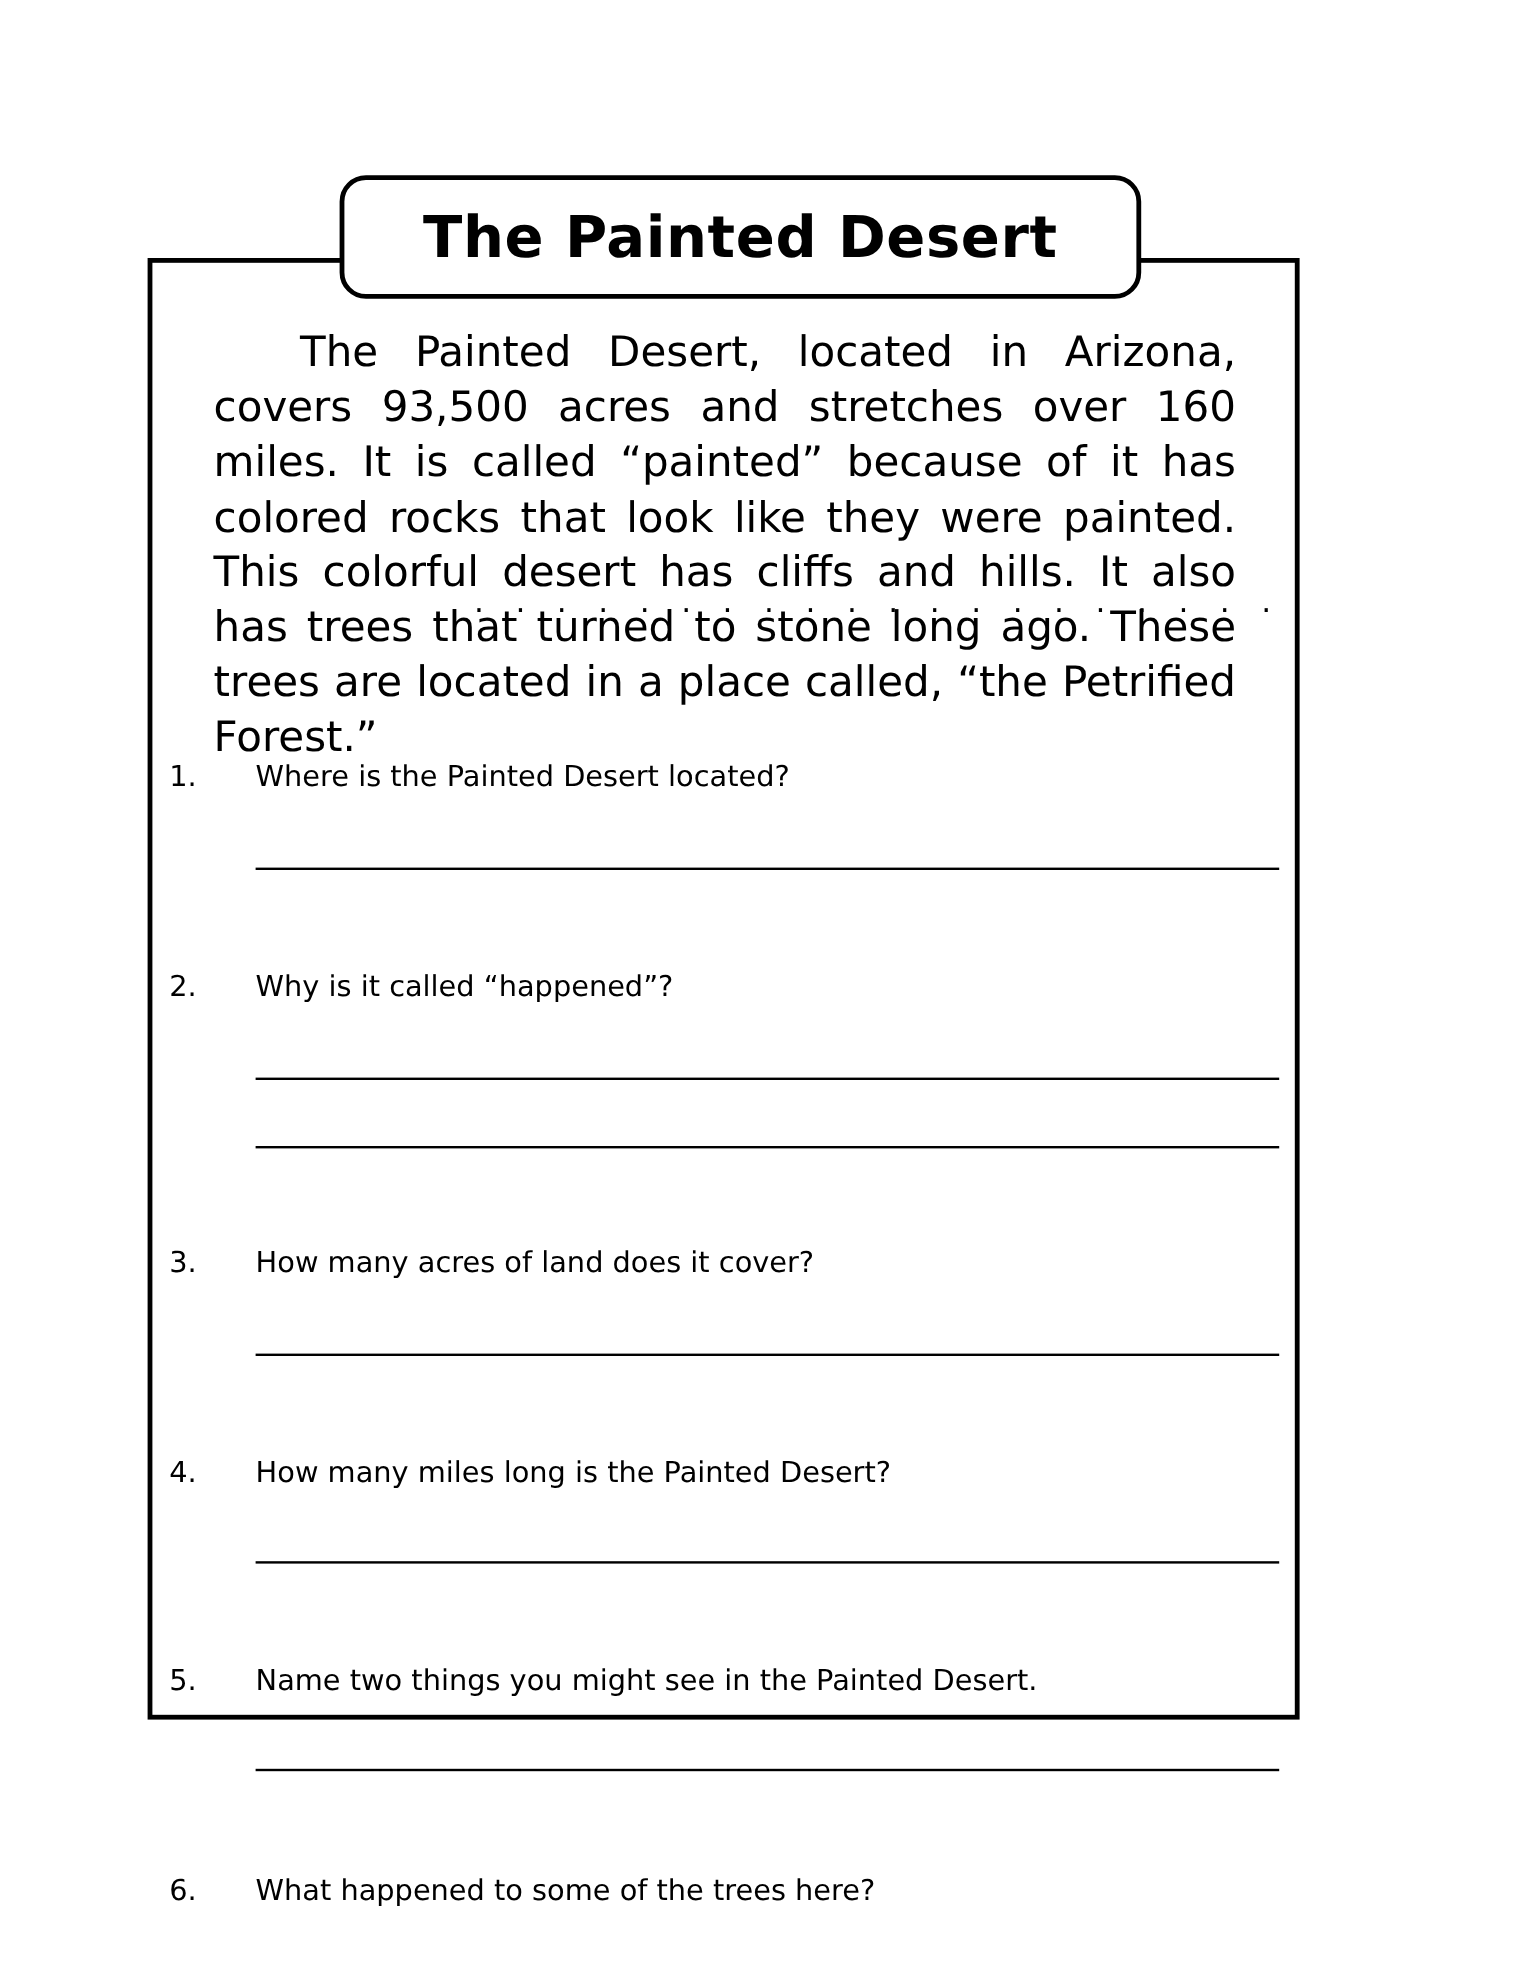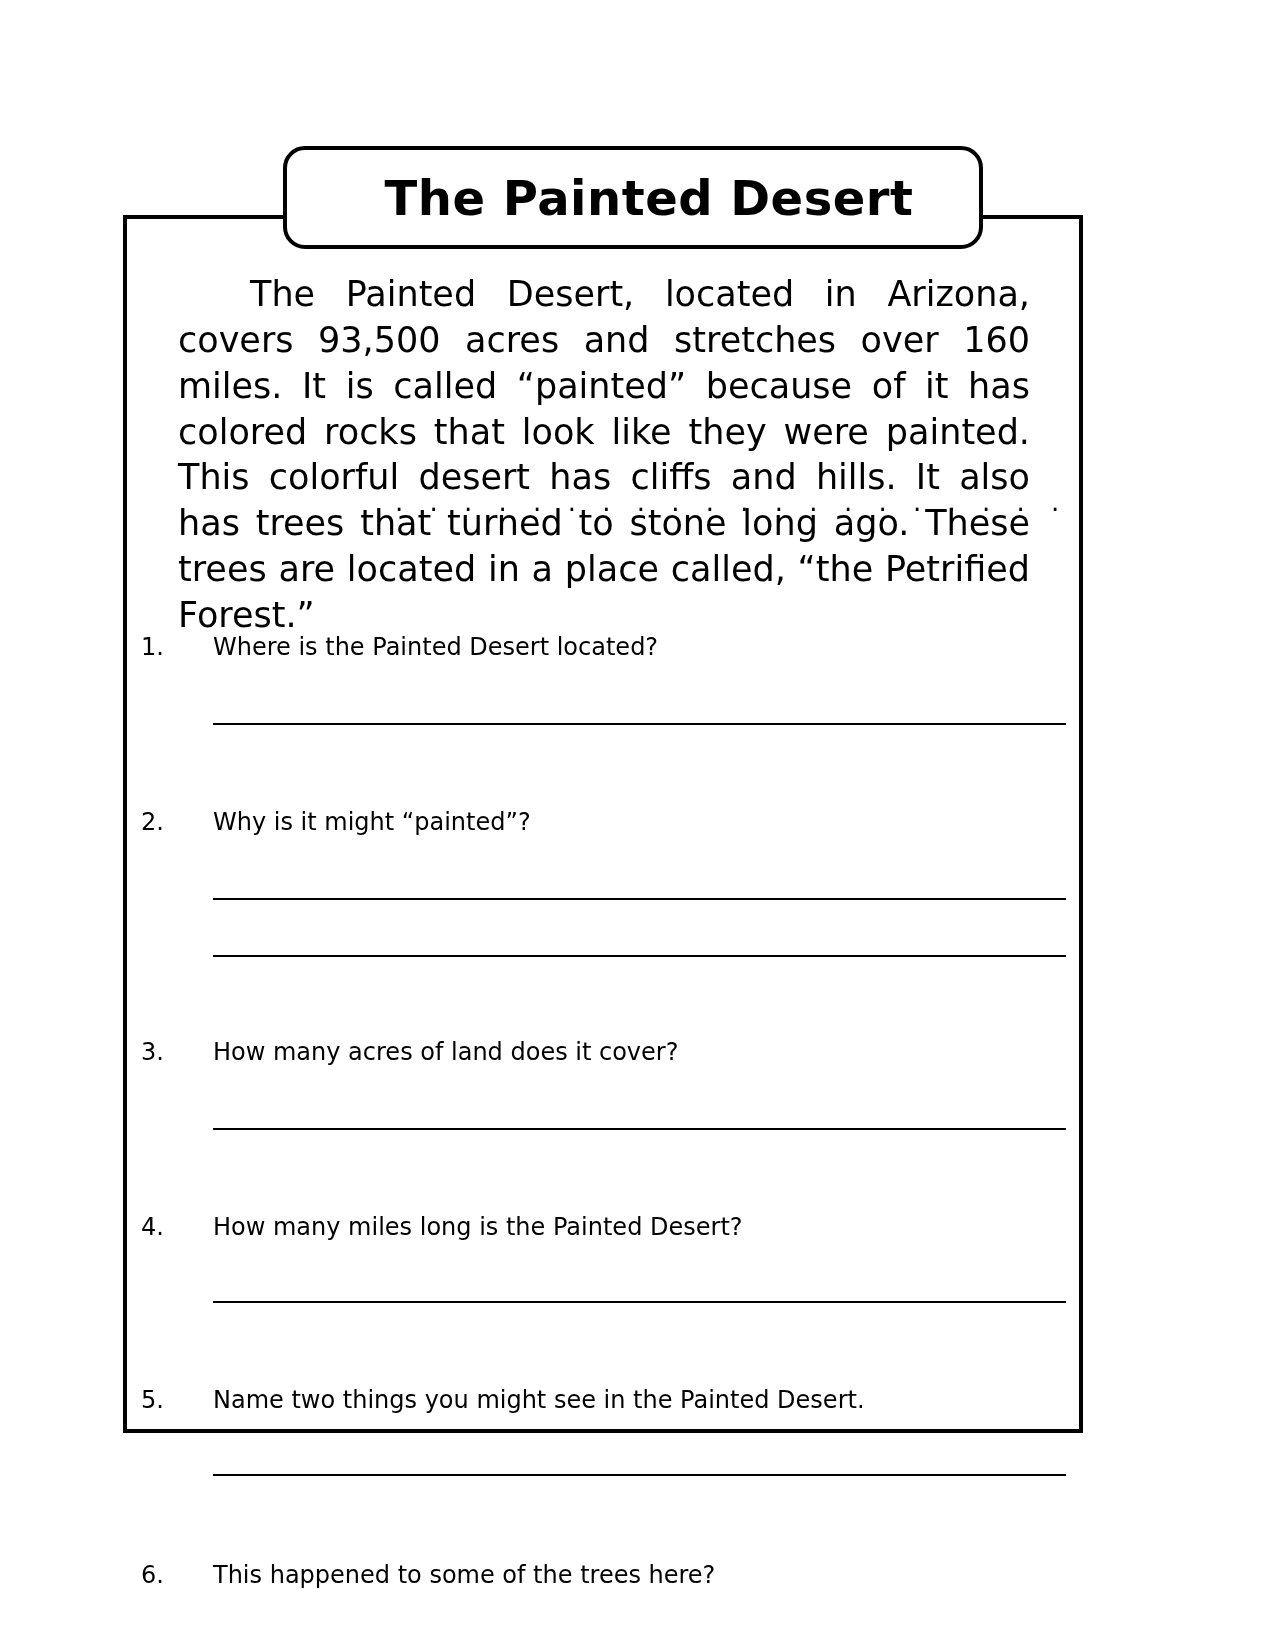--- a/index.html
+++ b/index.html
@@ -50,21 +50,20 @@
     top: 146px;
     width: 660px;
     height: 95px;
     border: 4px solid #000;
     border-radius: 22px;
     background: #ffffff;
     z-index: 3;
     display: flex;
     align-items: center;
     justify-content: center;
-    padding-left: 32px;
   }
   .title-text {
     font-size: 48px;
     font-weight: bold;
     letter-spacing: 0.5px;
     white-space: nowrap;
   }
 
   
   .body-box {
@@ -175,21 +174,21 @@
           <span class="q-num">1.</span>
           <span class="q-text">Where is the Painted Desert located?</span>
         </div>
         <div class="answer-lines">
           <div class="answer-line" style="margin-top: 62px;"></div>
         </div>
       </div>
       <div class="q-item" style="margin-bottom: 48px;">
         <div class="q-row">
           <span class="q-num">2.</span>
-          <span class="q-text">Why is it might “painted”?</span>
+          <span class="q-text">Why is it called “happened”?</span>
         </div>
         <div class="answer-lines">
           <div class="answer-line" style="margin-top: 62px;"></div>
           <div class="answer-line" style="margin-top: 55px;"></div>
         </div>
       </div>
       <div class="q-item" style="margin-bottom: 50px;">
         <div class="q-row">
           <span class="q-num">3.</span>
           <span class="q-text">How many acres of land does it cover?</span>
@@ -212,21 +211,21 @@
           <span class="q-num">5.</span>
           <span class="q-text">Name two things you might see in the Painted Desert.</span>
         </div>
         <div class="answer-lines">
           <div class="answer-line" style="margin-top: 60px;"></div>
         </div>
       </div>
       <div class="q-item" style="margin-bottom: 0px;">
         <div class="q-row">
           <span class="q-num">6.</span>
-          <span class="q-text">This happened to some of the trees here?</span>
+          <span class="q-text">What happened to some of the trees here?</span>
         </div>
         <div class="answer-lines">
           <div class="answer-line" style="margin-top: 62px;"></div>
           <div class="answer-line" style="margin-top: 55px;"></div>
         </div>
       </div>
     </div>
 
 </div>
 

